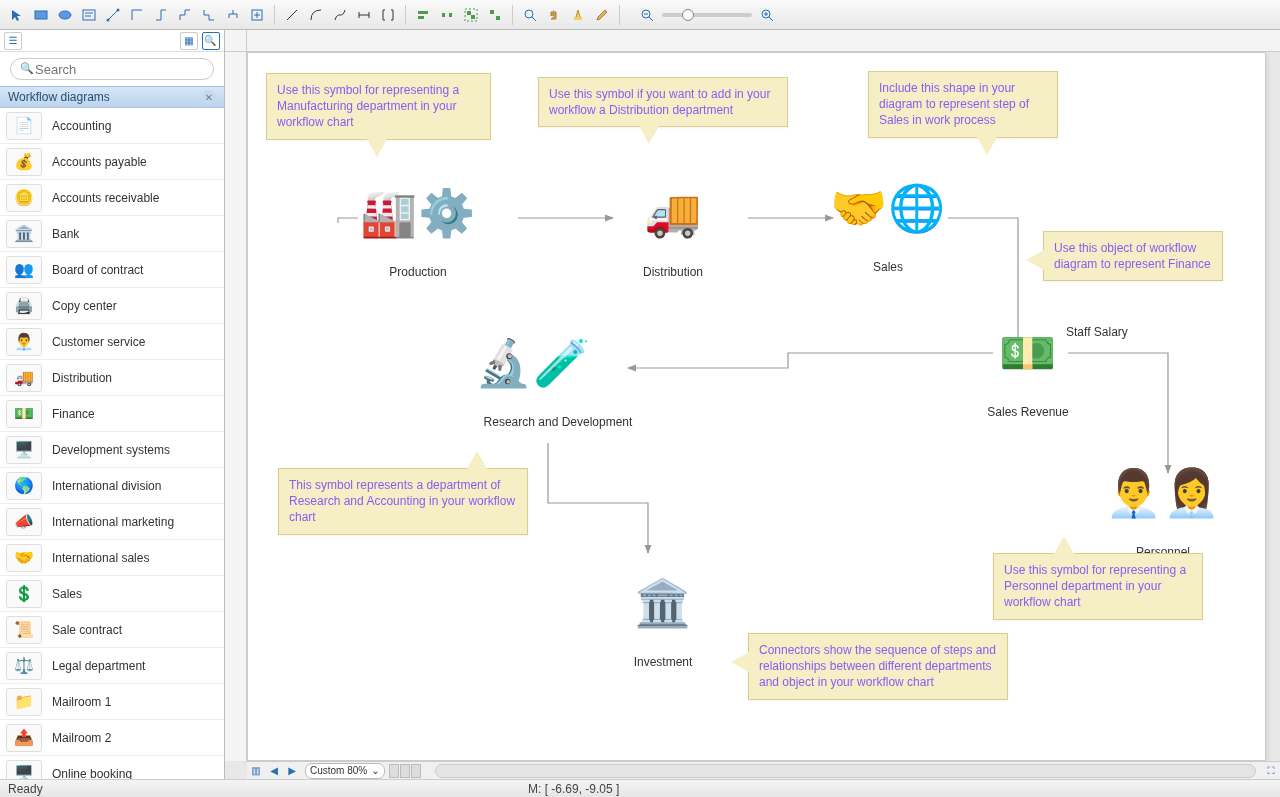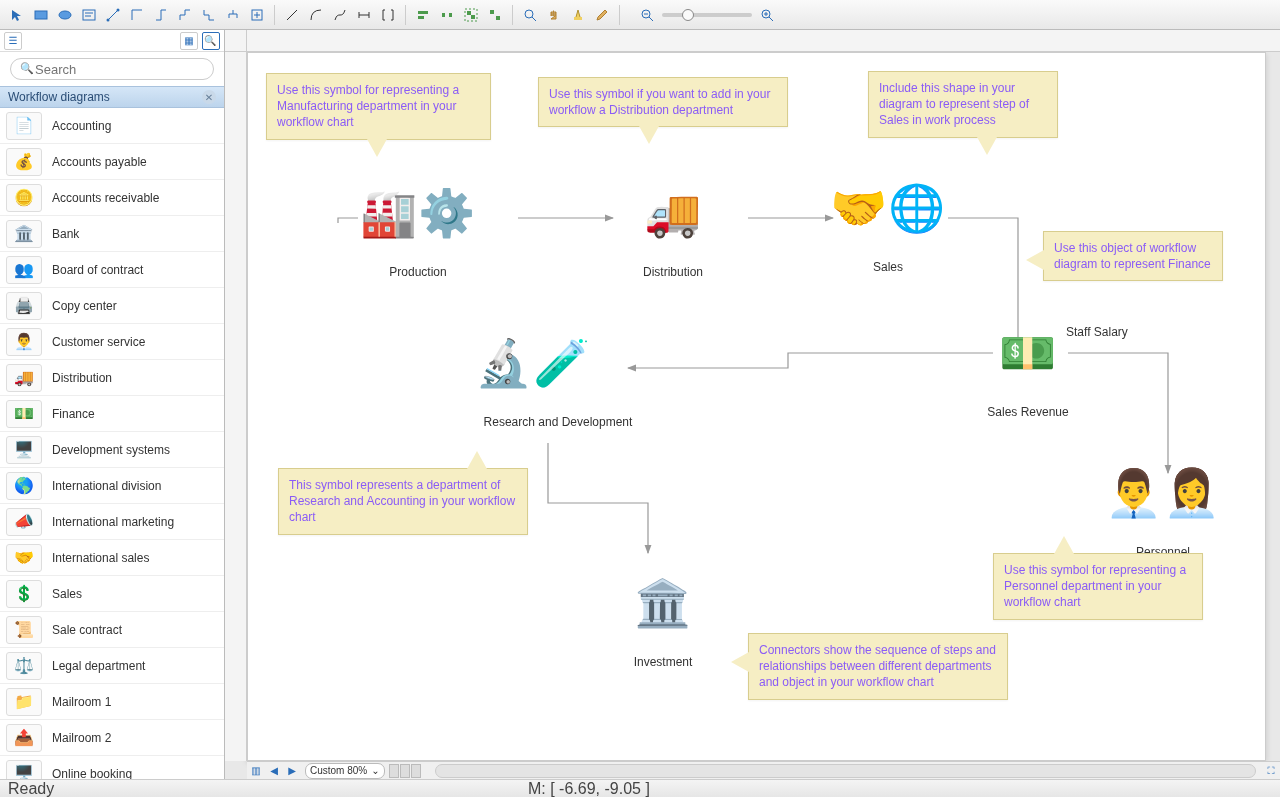--- a/index.html
+++ b/index.html
@@ -53,21 +53,21 @@
 
 
 .node { position: absolute; text-align: center; font-size: 12px; color: #333; }
 .node-figure { width: 120px; height: 100px; display: flex; align-items: center; justify-content: center; font-size: 46px; }
 .node-label { margin-top: 2px; }
 
 
 .connector-svg { position: absolute; top: 0; left: 0; width: 100%; height: 100%; pointer-events: none; }
 
 
-.statusbar { height: 18px; background: linear-gradient(#f4f4f4,#e6e6e6); border-top: 1px solid #ccc; display: flex; align-items: center; font-size: 16px; color: #444; padding: 0 8px; }
+.statusbar { height: 18px; background: linear-gradient(#f4f4f4,#e6e6e6); border-top: 1px solid #ccc; display: flex; align-items: center; font-size: 12px; color: #444; padding: 0 8px; }
 .statusbar .status-left { width: 520px; }
 </style>
 </head>
 <body>
 
 <div class="toolbar">
   <div class="tool-btn">
       <svg width="14" height="14">
         <path d="M2 2 L2 12 L5 9 L7 13 L9 12 L7 8 L11 8 Z" fill="#2a6db8"></path>
       </svg>

